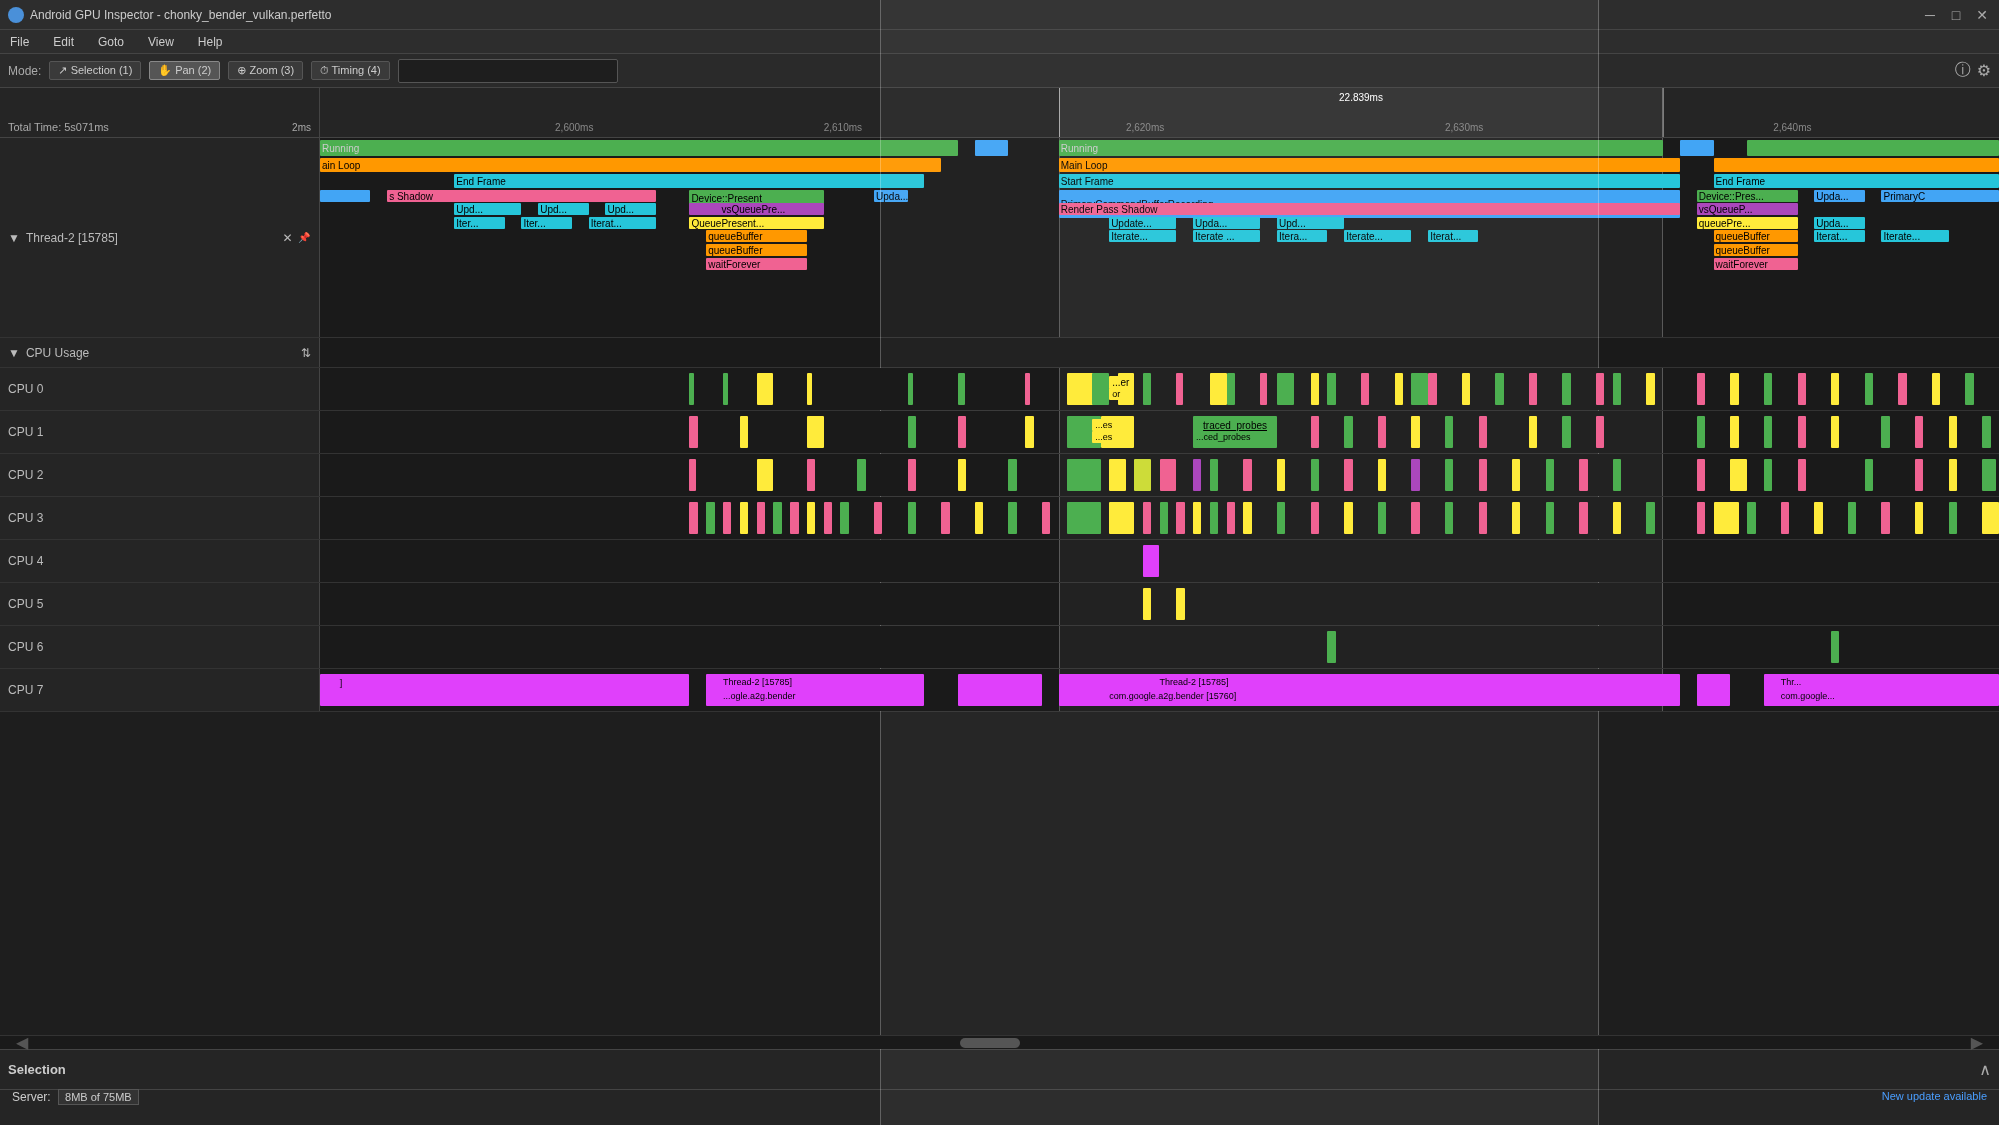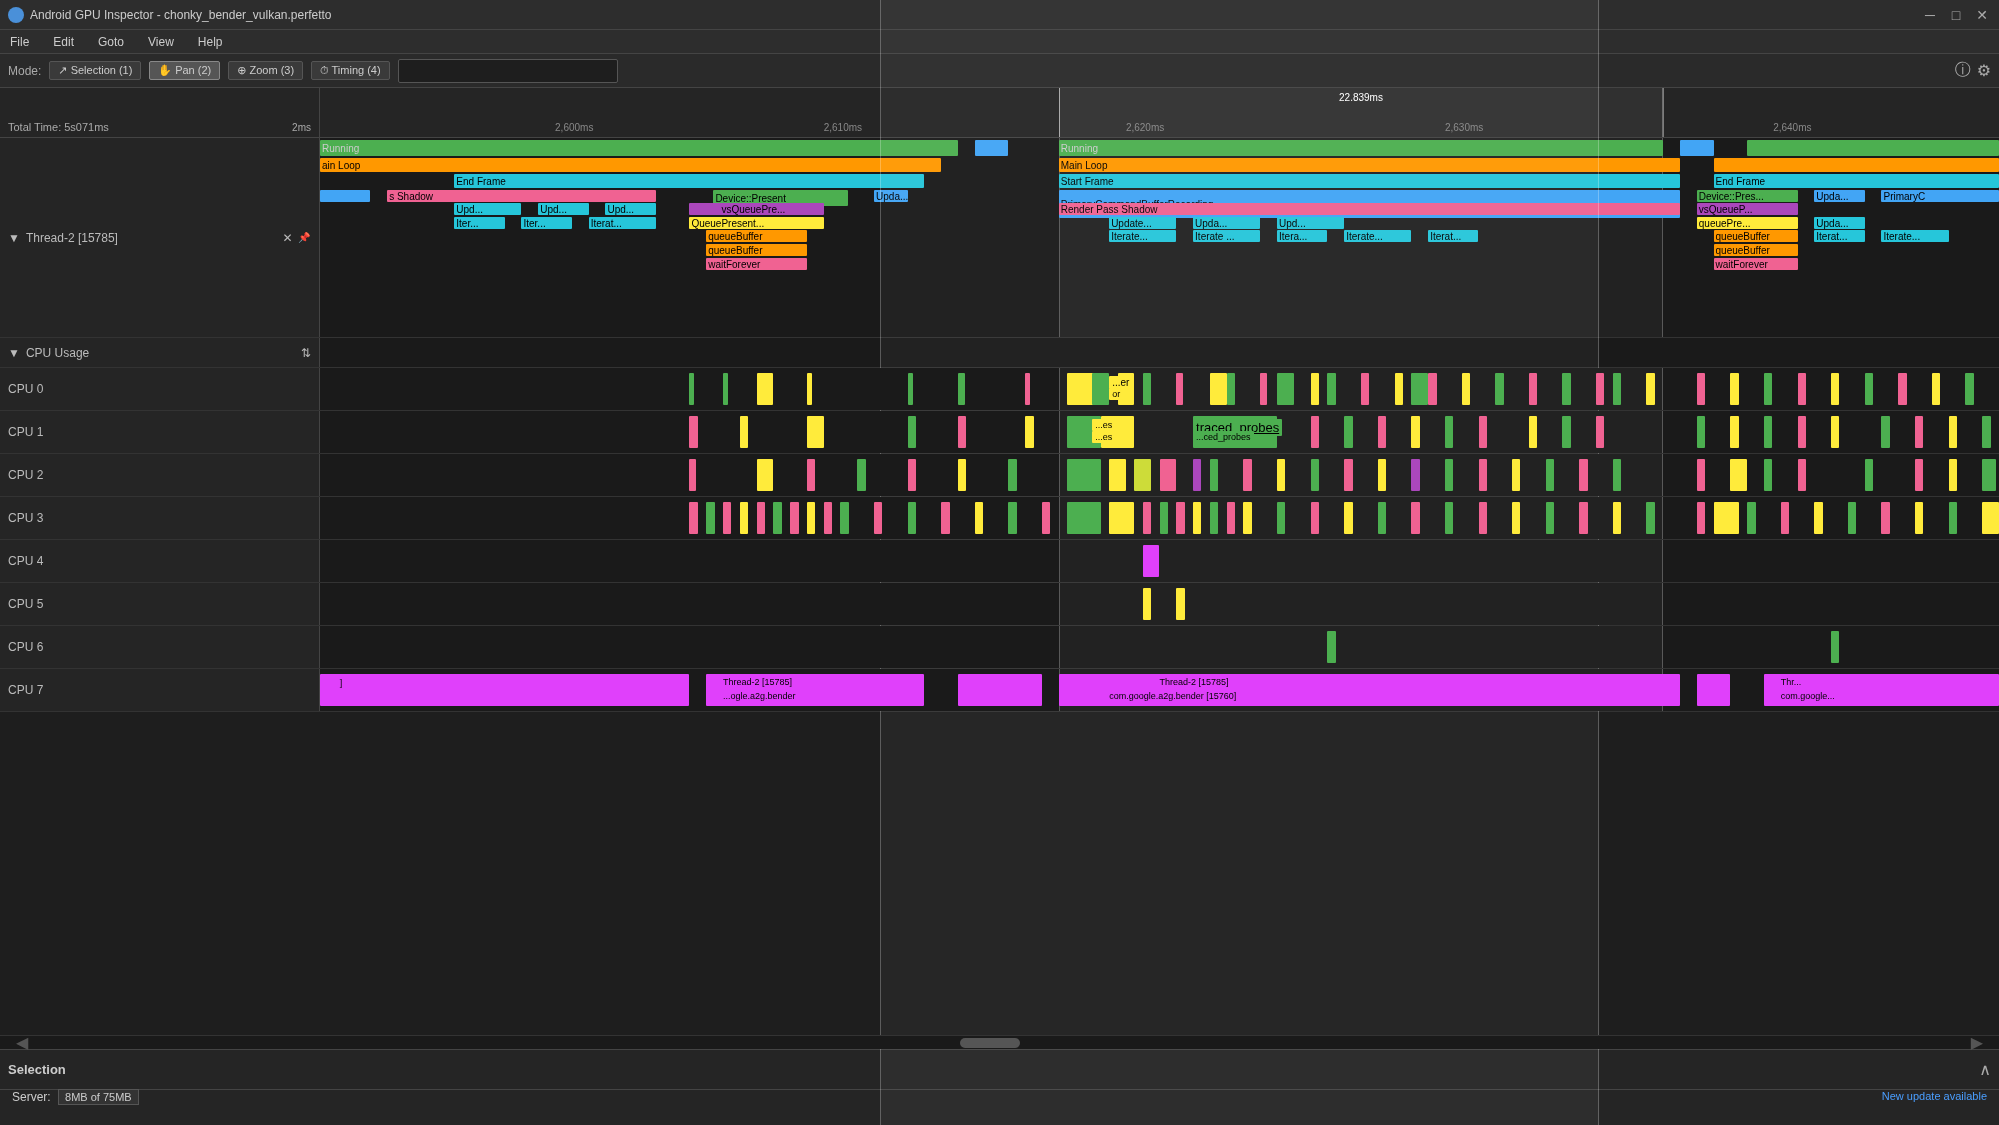--- a/index.html
+++ b/index.html
@@ -368,21 +368,21 @@
 
         <div class="segment seg-blue" style="left:0%;width:3%;top:52px;height:12px;"></div>
         <div class="segment seg-pink" style="left:4%;width:16%;top:52px;height:12px;">s Shadow</div>
         <div class="segment seg-teal" style="left:8%;width:4%;top:65px;height:12px;">Upd...</div>
         <div class="segment seg-teal" style="left:13%;width:3%;top:65px;height:12px;">Upd...</div>
         <div class="segment seg-teal" style="left:17%;width:3%;top:65px;height:12px;">Upd...</div>
         <div class="segment seg-teal" style="left:8%;width:3%;top:79px;height:12px;">Iter...</div>
         <div class="segment seg-teal" style="left:12%;width:3%;top:79px;height:12px;">Iter...</div>
         <div class="segment seg-teal" style="left:16%;width:4%;top:79px;height:12px;">Iterat...</div>
 
-        <div class="segment seg-green" style="left:22%;width:8%;top:52px;height:16px;margin-left:24px;">Device::Present</div>
+        <div class="segment seg-green" style="left:22%;width:8%;top:52px;height:16px;">Device::Present</div>
         <div class="segment seg-purple" style="left:22%;width:8%;top:65px;height:12px;padding-left:32px;">vsQueuePre...</div>
         <div class="segment seg-yellow" style="left:22%;width:8%;top:79px;height:12px;">QueuePresent...</div>
         <div class="segment seg-orange" style="left:23%;width:6%;top:92px;height:12px;">queueBuffer</div>
         <div class="segment seg-orange" style="left:23%;width:6%;top:106px;height:12px;">queueBuffer</div>
         <div class="segment seg-pink" style="left:23%;width:6%;top:120px;height:12px;">waitForever</div>
 
         <div class="segment seg-blue" style="left:33%;width:2%;top:52px;height:12px;">Upda...</div>
 
         <div class="segment seg-blue" style="left:44%;width:37%;top:52px;height:28px;">PrimaryCommandBufferRecording</div>
         <div class="segment seg-pink" style="left:44%;width:37%;top:65px;height:12px;">Render Pass Shadow</div>
@@ -483,21 +483,21 @@
         <div class="cpu-bar" style="left:29%;width:1%;background:#ffeb3b;"></div>
         <div class="cpu-bar" style="left:35%;width:0.5%;background:#4caf50;"></div>
         <div class="cpu-bar" style="left:38%;width:0.5%;background:#f06292;"></div>
         <div class="cpu-bar" style="left:42%;width:0.5%;background:#ffeb3b;"></div>
 
         <div class="cpu-bar" style="left:44.5%;width:2%;background:#4caf50;"></div>
         <div class="cpu-bar" style="left:46.5%;width:2%;background:#ffeb3b;"></div>
         <div style="position:absolute;top:8px;left:46%;font-size:9px;color:#000;background:#ffeb3b;padding:1px 3px;border-radius:1px;">...es</div>
         <div style="position:absolute;top:20px;left:46%;font-size:9px;color:#000;background:#ffeb3b;padding:1px 3px;border-radius:1px;">...es</div>
         <div class="cpu-bar" style="left:52%;width:5%;background:#4caf50;"></div>
-        <div style="position:absolute;top:8px;left:52%;font-size:13px;color:#000;background:#4caf50;padding:1px 3px;border-radius:1px;text-decoration:underline;">traced_probes</div>
+        <div style="position:absolute;top:8px;left:52%;font-size:10px;color:#000;background:#4caf50;padding:1px 10px;border-radius:1px;text-decoration:underline;">traced_probes</div>
         <div style="position:absolute;top:20px;left:52%;font-size:9px;color:#000;background:#4caf50;padding:1px 3px;border-radius:1px;">...ced_probes</div>
         <div class="cpu-bar" style="left:59%;width:0.5%;background:#f06292;"></div>
         <div class="cpu-bar" style="left:61%;width:0.5%;background:#4caf50;"></div>
         <div class="cpu-bar" style="left:63%;width:0.5%;background:#f06292;"></div>
         <div class="cpu-bar" style="left:65%;width:0.5%;background:#ffeb3b;"></div>
         <div class="cpu-bar" style="left:67%;width:0.5%;background:#4caf50;"></div>
         <div class="cpu-bar" style="left:69%;width:0.5%;background:#f06292;"></div>
         <div class="cpu-bar" style="left:72%;width:0.5%;background:#ffeb3b;"></div>
         <div class="cpu-bar" style="left:74%;width:0.5%;background:#4caf50;"></div>
         <div class="cpu-bar" style="left:76%;width:0.5%;background:#f06292;"></div>

